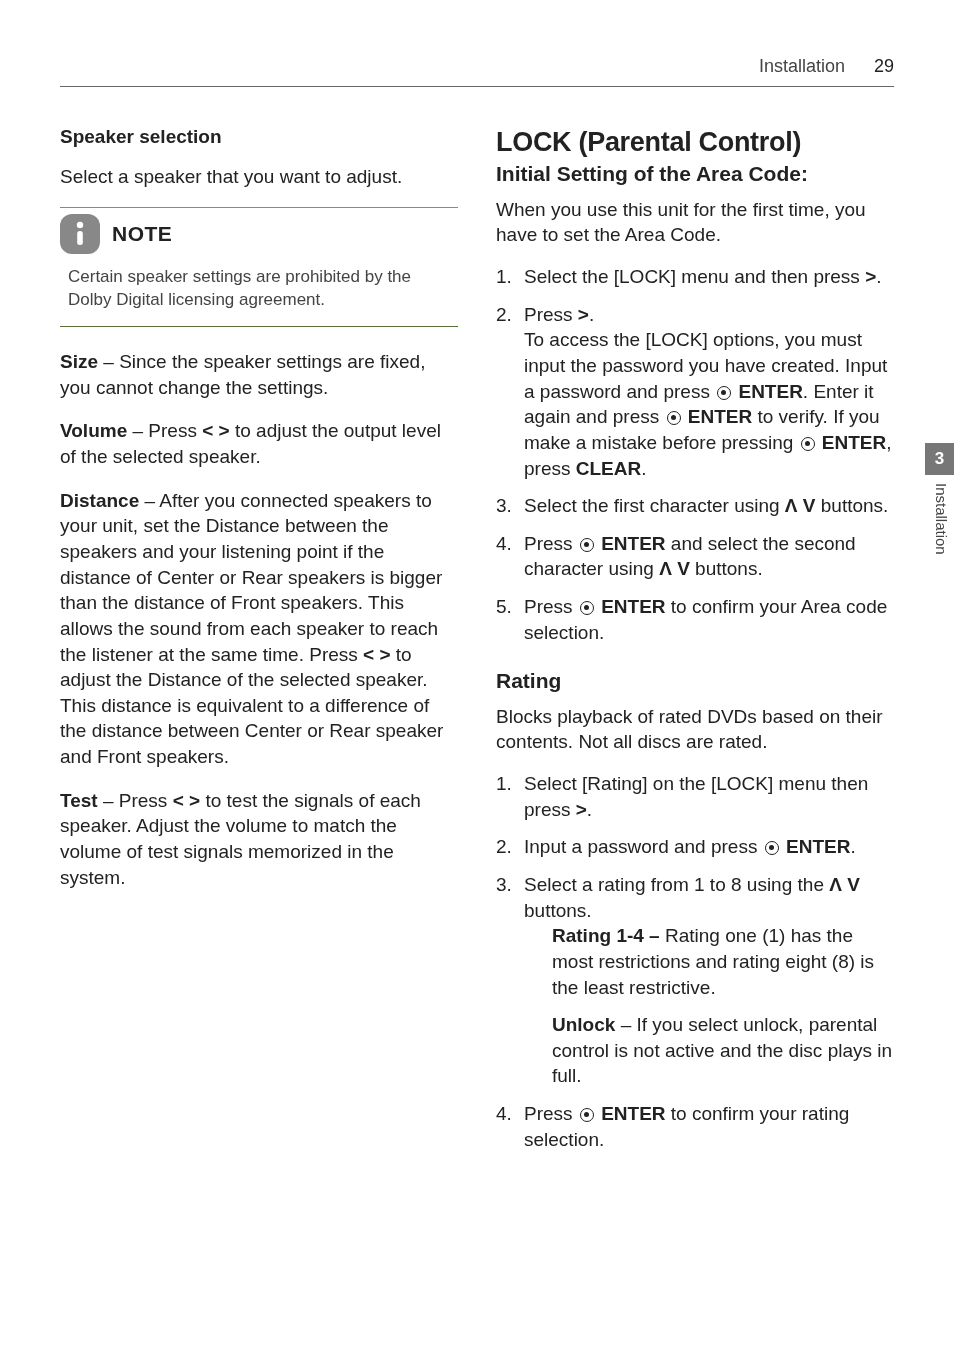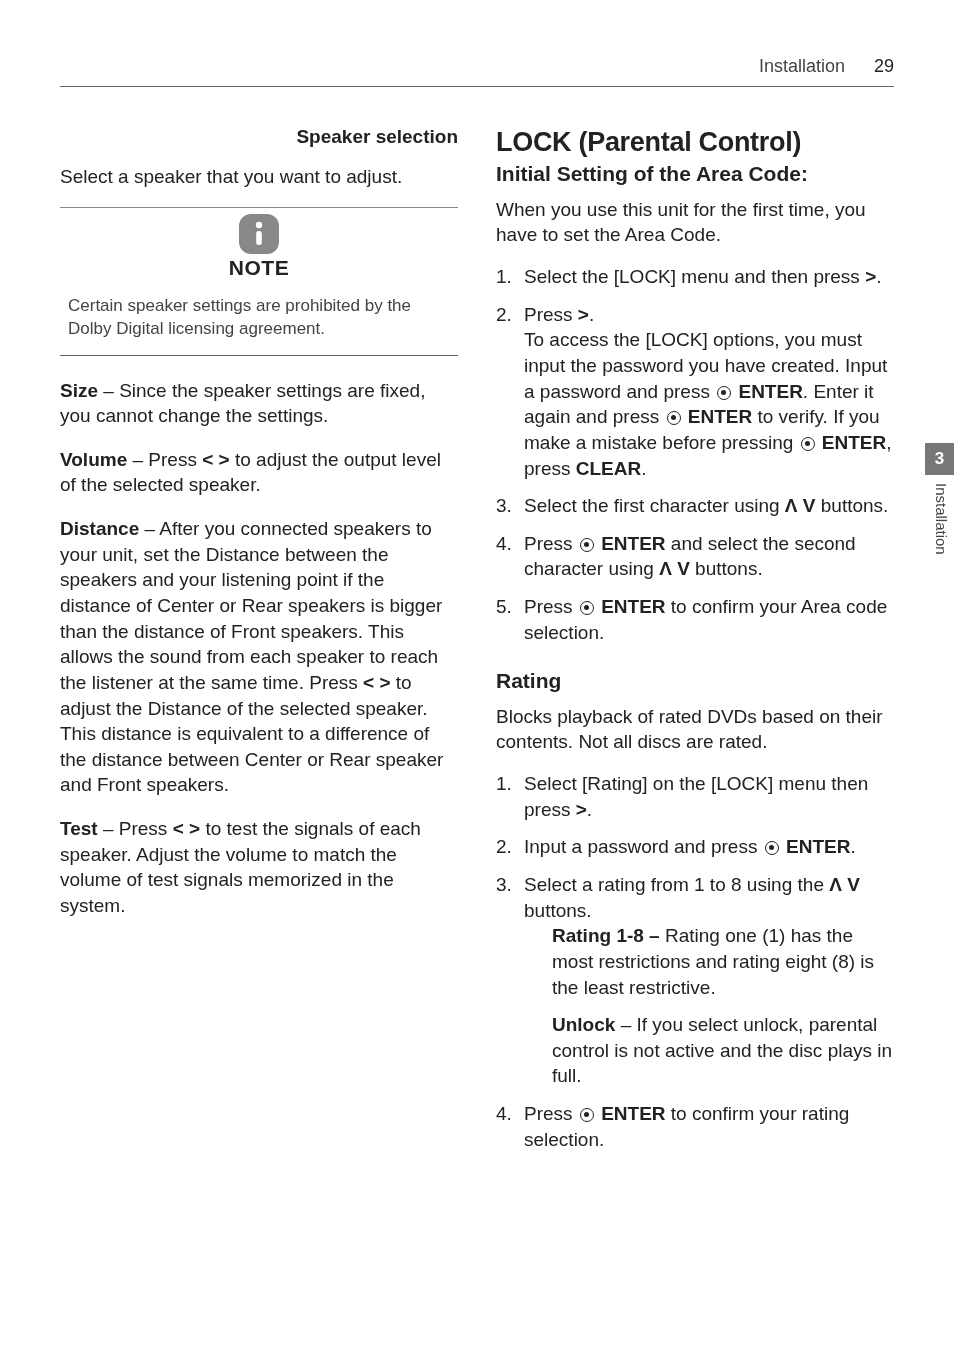--- a/index.html
+++ b/index.html
@@ -58,30 +58,30 @@
     align-items: center;
     justify-content: center;
   }
   .sidetab .lbl {
     writing-mode: vertical-rl;
     font-size: 15px;
     color: #444;
     padding-top: 8px;
     padding-left: 6px;
   }
-  h4.sub { font-weight: 700; font-size: 19px; margin-bottom: 14px; text-align: right; }
+  h4.sub { font-weight: 700; font-size: 19px; margin-bottom: 14px; }
   p { margin-bottom: 16px; }
   .notebox {
     margin: 18px 0 22px 0;
   }
   .note-hdr {
     display: flex;
     align-items: center;
+    gap: 12px;
     margin-bottom: 8px;
-    flex-direction: column;
   }
   .note-icon {
     width: 40px; height: 40px;
     background: #888;
     border-radius: 12px;
     display: flex; align-items:center; justify-content:center;
   }
   .note-icon svg { width: 8px; height: 26px; }
   .note-title { font-weight: 700; font-size: 21px; letter-spacing: 0.5px; }
   .note-body {
@@ -224,21 +224,21 @@
     <ol class="steps">
       <li>
         <span>Select [Rating] on the [LOCK] menu then press </span><span class="arrow">&gt;</span><span>.</span>
       </li>
       <li>
         <span>Input a password and press </span><span class="enter-icon"></span> <span class="bold">ENTER</span><span>.</span>
       </li>
       <li>
         <span>Select a rating from 1 to 8 using the </span><span class="arrow">Λ V</span><span> buttons.</span>
         <div class="sublist">
-          <div class="item"><span class="bold">Rating 1-8 – </span><span>Rating one (1) has the most restrictions and rating eight (8) is the least restrictive.</span></div>
+          <div class="item"><span class="bold">Rating 1-4 – </span><span>Rating one (1) has the most restrictions and rating eight (8) is the least restrictive.</span></div>
           <div class="item"><span class="bold">Unlock</span><span> – If you select unlock, parental control is not active and the disc plays in full.</span></div>
         </div>
       </li>
       <li>
         <span>Press </span><span class="enter-icon"></span> <span class="bold">ENTER</span><span> to confirm your rating selection.</span>
       </li>
     </ol>
   </div>
 </div>
 

